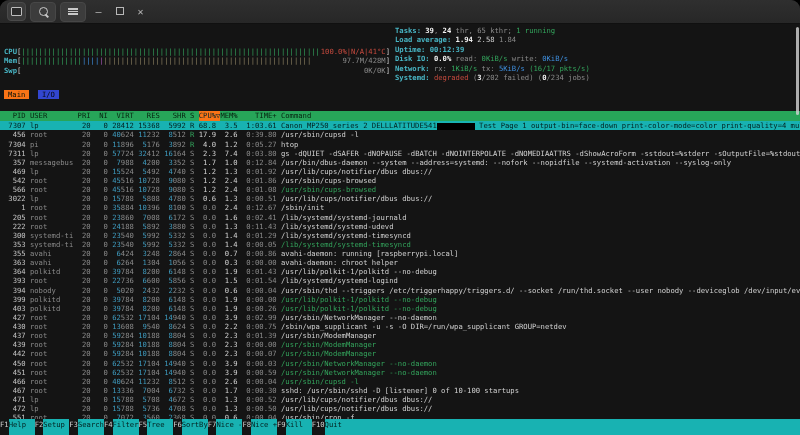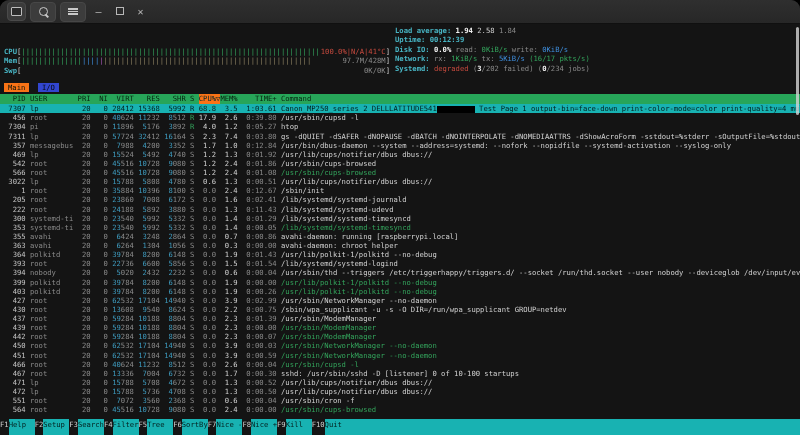--- a/index.html
+++ b/index.html
@@ -28,21 +28,21 @@
   .meters{width:386px;margin-top:21px;}
   .mline{display:flex;height:9.4px;white-space:pre;}
   .pipes{flex:1;overflow:hidden;white-space:pre;}
   .stats{flex:1;padding-left:5px;overflow:hidden;}
   .sline{height:9.4px;white-space:pre;overflow:hidden;}
   .gap{height:8px;}
   .tabsrow{height:10px;padding-left:4px;white-space:pre;}
   .tab{background:#f97316;color:#08130a;padding:0 4px;}
   .tab.io{background:#3246cf;color:#05070f;}
   .colheader{display:flex;background:#27a559;color:#06230f;height:10px;line-height:10px;
-             white-space:pre;padding-left:4px;margin-top:1px;}
+             white-space:pre;padding-left:4px;margin-top:11px;}
   .hsort{background:#f97316;color:#05262b;}
   .procs{flex:1;overflow:hidden;}
   .prow{height:9.14px;line-height:9.14px;white-space:pre;overflow:hidden;padding-left:4px;}
   .prow.sel{background:#18b2b2;color:#03201f;}
   .redact{display:inline-block;width:38px;height:7px;background:#000;vertical-align:middle;}
   .fkeys{height:16px;line-height:11px;display:flex;white-space:pre;}
   .fk-key{color:#d0d0d0;}
   .fk-label{background:#18b2b2;color:#03201f;}
   .fk-label.last{flex:1;}
   
@@ -85,20 +85,21 @@
   </div>
 
   <div class="term">
     <div class="hdrblock">
       <div class="meters" id="meters">
           <div class="mline"><span class="c-label">CPU</span><span class="c-white">[</span><div class="pipes"><span class="c-green">||||||||||||||||||||||||||||||||||||||||||||||||||||||||||||||||||||||||</span></div><span class="c-red">100.0%|N/A|41°C</span><span class="c-white">]</span></div>
           <div class="mline"><span class="c-label">Mem</span><span class="c-white">[</span><div class="pipes"><span class="c-green">||||||||||||||</span><span class="c-blue">||||</span><span class="c-magenta">|</span><span class="c-tan">||||||||||||||||||||||||||||||||||||||||||||||||</span></div><span class="c-shadow">97.7M/428M</span><span class="c-white">]</span></div>
           <div class="mline"><span class="c-label">Swp</span><span class="c-white">[</span><div class="pipes"></div><span class="c-shadow">0K/0K</span><span class="c-white">]</span></div>
         </div>
       <div class="stats" id="stats">
+          <div class="sline"><span class="c-label">Tasks: </span><span class="c-boldwhite">39</span><span class="c-shadow">, </span><span class="c-boldwhite">24</span><span class="c-shadow"> thr</span><span class="c-shadow">, 65 kthr</span><span class="c-shadow">; </span><span class="c-green">1 running</span></div>
           <div class="sline"><span class="c-label">Load average: </span><span class="c-boldwhite">1.94 </span><span class="c-white">2.58 </span><span class="c-shadow">1.84</span></div>
           <div class="sline"><span class="c-label">Uptime: </span><span class="c-boldcyan">00:12:39</span></div>
           <div class="sline"><span class="c-label">Disk IO: </span><span class="c-boldwhite">0.0%</span><span class="c-shadow"> read: </span><span class="c-green">0KiB/s</span><span class="c-shadow"> write: </span><span class="c-blue">0KiB/s</span></div>
           <div class="sline"><span class="c-label">Network: </span><span class="c-shadow">rx: </span><span class="c-green">1KiB/s</span><span class="c-shadow"> tx: </span><span class="c-blue">5KiB/s</span><span class="c-green"> (16/17 pkts/s)</span></div>
           <div class="sline"><span class="c-label">Systemd: </span><span class="c-red">degraded</span><span class="c-shadow"> (</span><span class="c-boldwhite">3</span><span class="c-shadow">/202 failed</span><span class="c-shadow">) (</span><span class="c-boldwhite">0</span><span class="c-shadow">/234 jobs</span><span class="c-shadow">)</span></div>
         </div>
     </div>
     <div class="gap"></div>
     <div class="tabsrow" id="tabsrow"><span class="tab">Main</span><span>  </span><span class="tab io">I/O</span></div>
     <div class="colheader" id="colheader"><span>  PID USER       PRI  NI  VIRT   RES   SHR S </span><span class="hsort">CPU%▽</span><span>MEM%    TIME+ Command</span></div>

